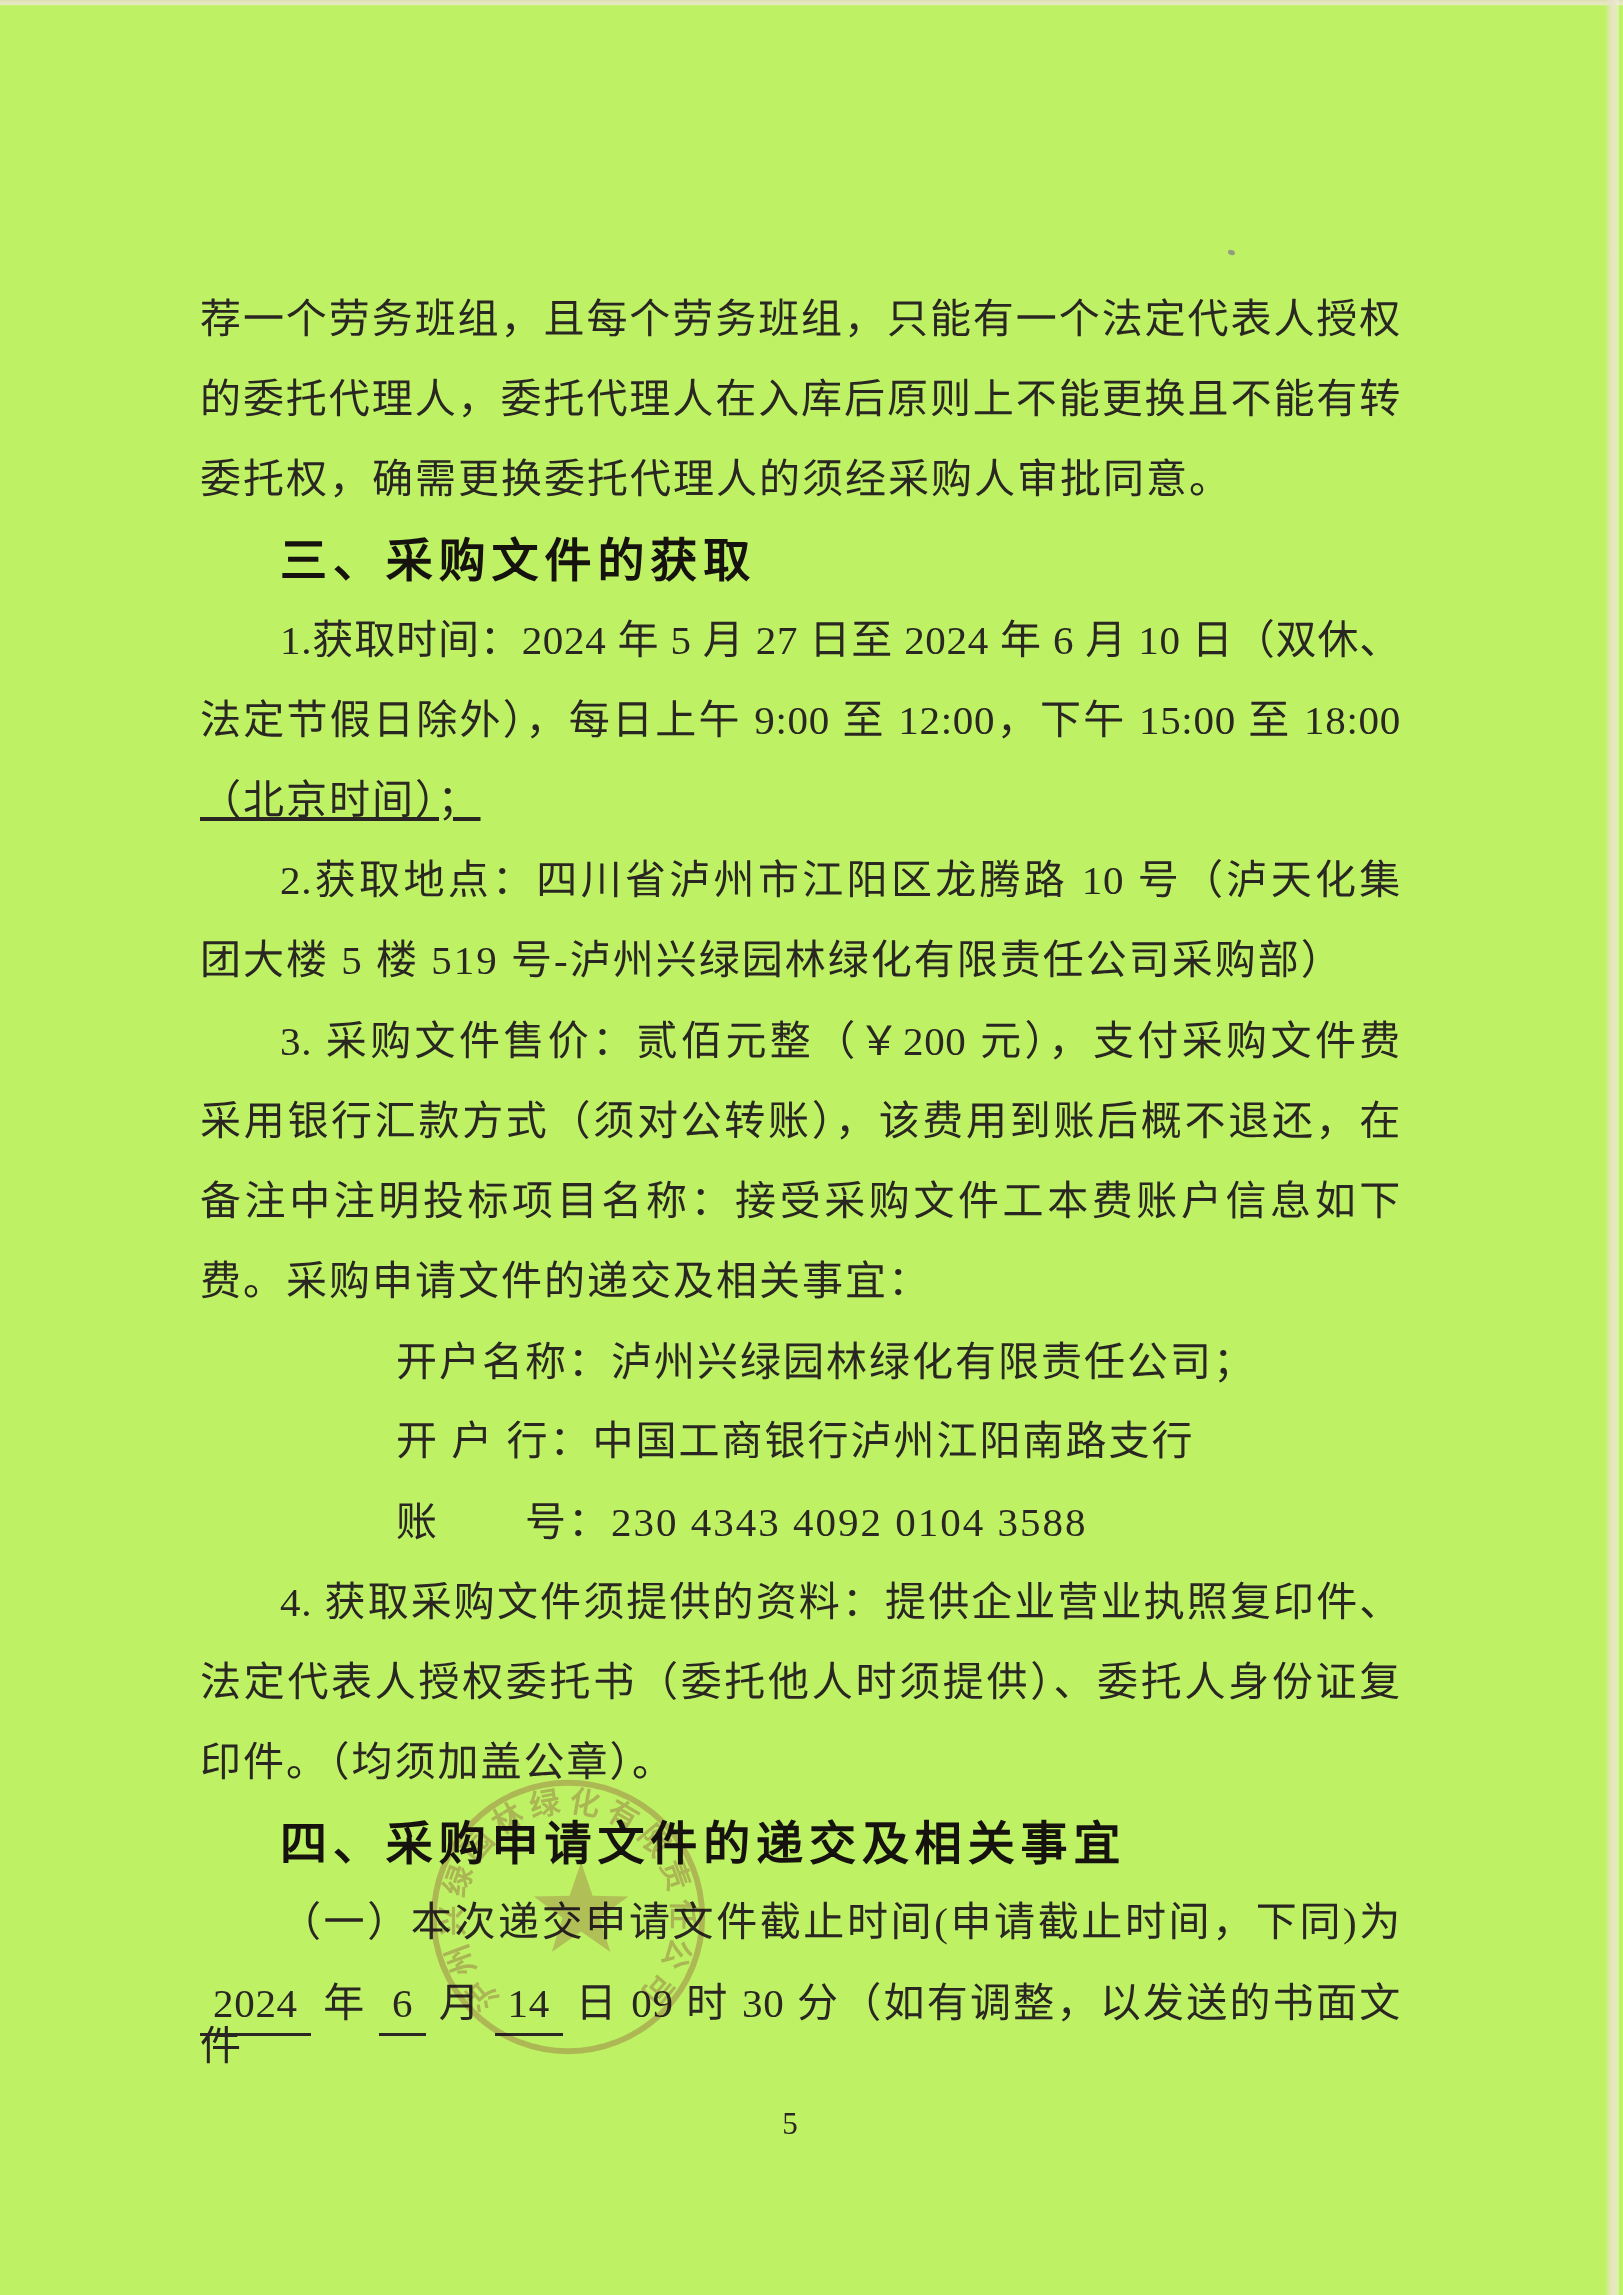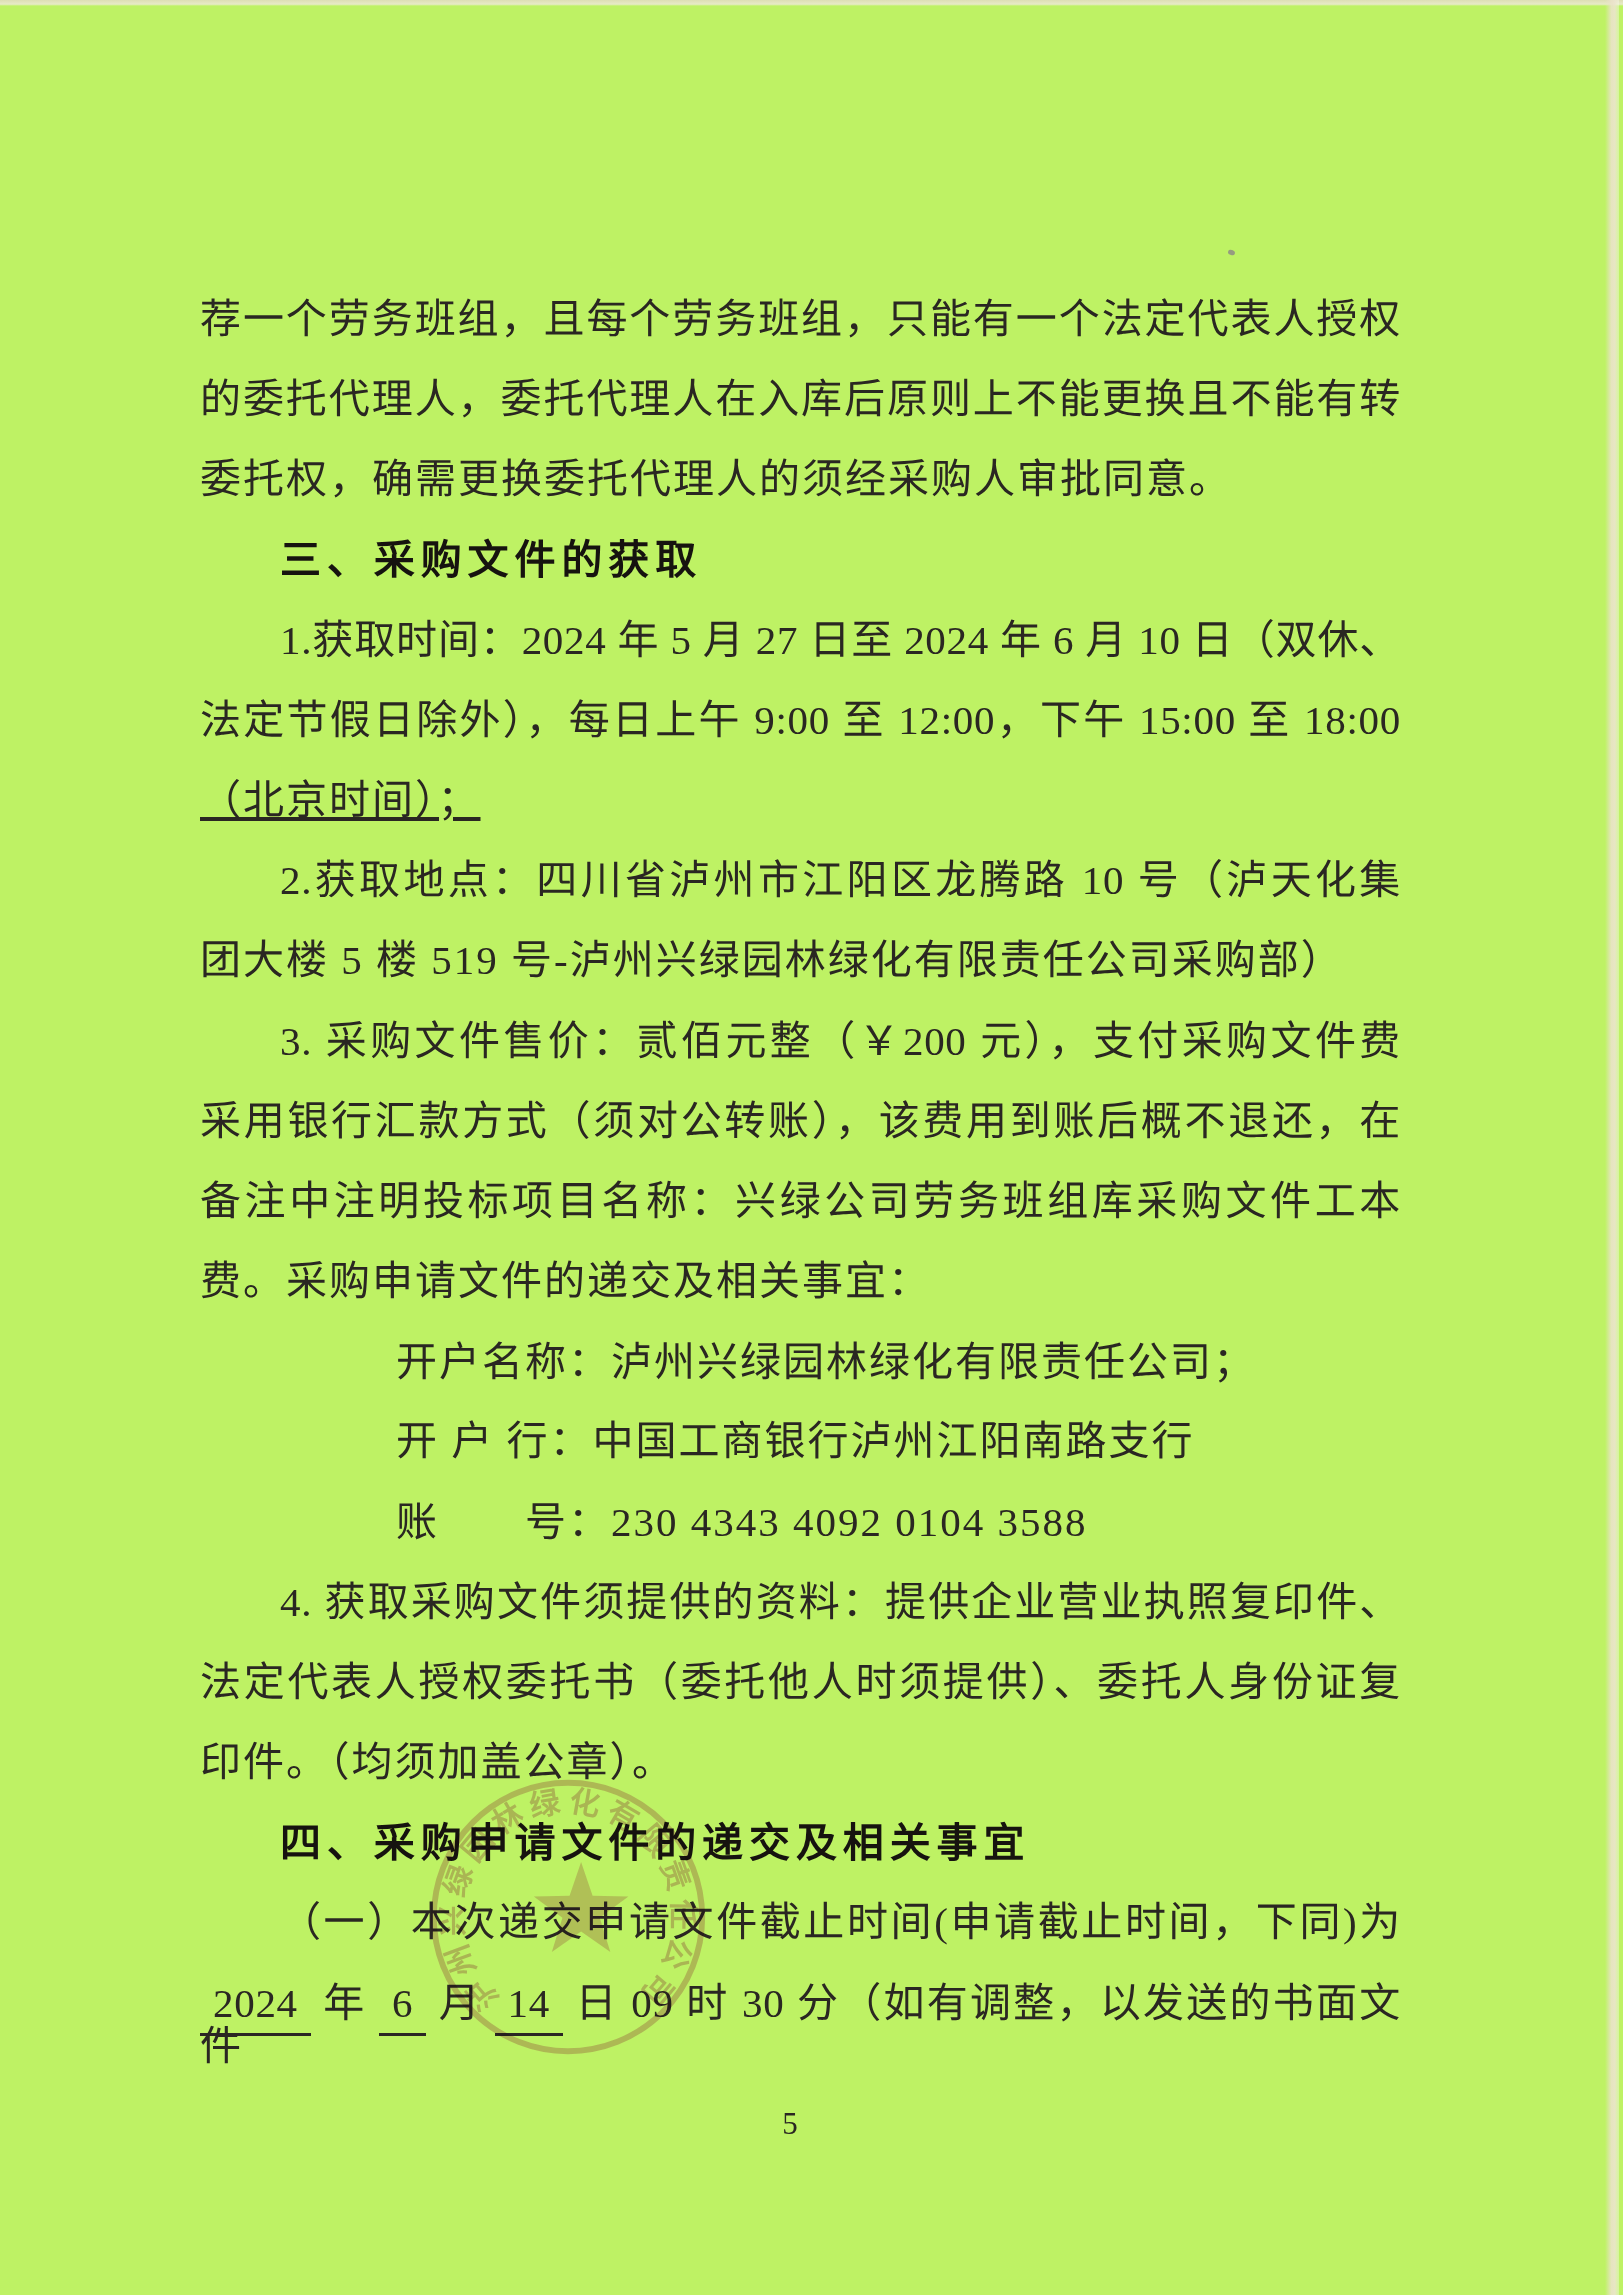--- a/index.html
+++ b/index.html
@@ -34,21 +34,21 @@
   }
   .just{
     white-space:normal;letter-spacing:0.7px;
     text-align:justify;text-align-last:justify;
     text-justify:inter-character;
   }
   .ind2{padding-left:80px;width:1121px;}
   .ind5{padding-left:196px;width:1005px;}
   .heading{
     font-family:"Liberation Sans","DejaVu Sans",sans-serif;
-    font-weight:700;color:#16130f;letter-spacing:5.9px;font-size:41px;
+    font-weight:700;color:#16130f;letter-spacing:5.9px;font-size:47px;
   }
   .ul{
     border-bottom:3.9px solid #2a2724;
     padding:0 13px 6.5px 13px;
   }
   .pagenum{
     position:absolute;left:0;top:2106px;width:1580px;
     text-align:center;font-size:31px;color:#2a2722;letter-spacing:0;
   }
   
@@ -75,21 +75,21 @@
       <div class="line just" style="top: 378px;">的委托代理人，委托代理人在入库后原则上不能更换且不能有转</div>
       <div class="line" style="top: 458px;">委托权，确需更换委托代理人的须经采购人审批同意。</div>
       <div class="line heading ind2" style="top: 539px;">三、采购文件的获取</div>
       <div class="line just ind2" style="top: 619px;">1.获取时间：2024 年 5 月 27 日至 2024 年 6 月 10 日（双休、</div>
       <div class="line just" style="top: 699px;">法定节假日除外），每日上午 9:00 至 12:00，下午 15:00 至 18:00</div>
       <div class="line" style="top: 779px; text-decoration: underline;">（北京时间）；</div>
       <div class="line just ind2" style="top: 859px;">2.获取地点：四川省泸州市江阳区龙腾路 10 号（泸天化集</div>
       <div class="line" style="top: 939px;">团大楼 5 楼 519 号-泸州兴绿园林绿化有限责任公司采购部）</div>
       <div class="line just ind2" style="top: 1020px;">3. 采购文件售价：贰佰元整（￥200 元），支付采购文件费</div>
       <div class="line just" style="top: 1100px;">采用银行汇款方式（须对公转账），该费用到账后概不退还，在</div>
-      <div class="line just" style="top: 1180px;">备注中注明投标项目名称：兴绿公司劳务班组库采购文件工本</div>
+      <div class="line just" style="top: 1180px;">备注中注明投标项目名称：接受采购文件工本费账户信息如下</div>
       <div class="line" style="top: 1260px;">费。采购申请文件的递交及相关事宜：</div>
       <div class="line ind5" style="top: 1341px;">开户名称：泸州兴绿园林绿化有限责任公司；</div>
       <div class="line ind5" style="top: 1420px;">开 户 行：中国工商银行泸州江阳南路支行</div>
       <div class="line ind5" style="top: 1501px;">账　　号：230 4343 4092 0104 3588</div>
       <div class="line just ind2" style="top: 1581px;">4. 获取采购文件须提供的资料：提供企业营业执照复印件、</div>
       <div class="line just" style="top: 1661px;">法定代表人授权委托书（委托他人时须提供）、委托人身份证复</div>
       <div class="line" style="top: 1741px;">印件。（均须加盖公章）。</div>
       <div class="line heading ind2" style="top: 1822px;">四、采购申请文件的递交及相关事宜</div>
       <div class="line just ind2" style="top: 1901px;">（一）本次递交申请文件截止时间(申请截止时间，下同)为</div>
       <div class="line just" style="top: 1982px;"><span class="ul">2024</span><span> 年 </span><span class="ul">6</span><span> 月 </span><span class="ul">14</span><span> 日 09 时 30 分（如有调整，以发送的书面文件</span></div>

